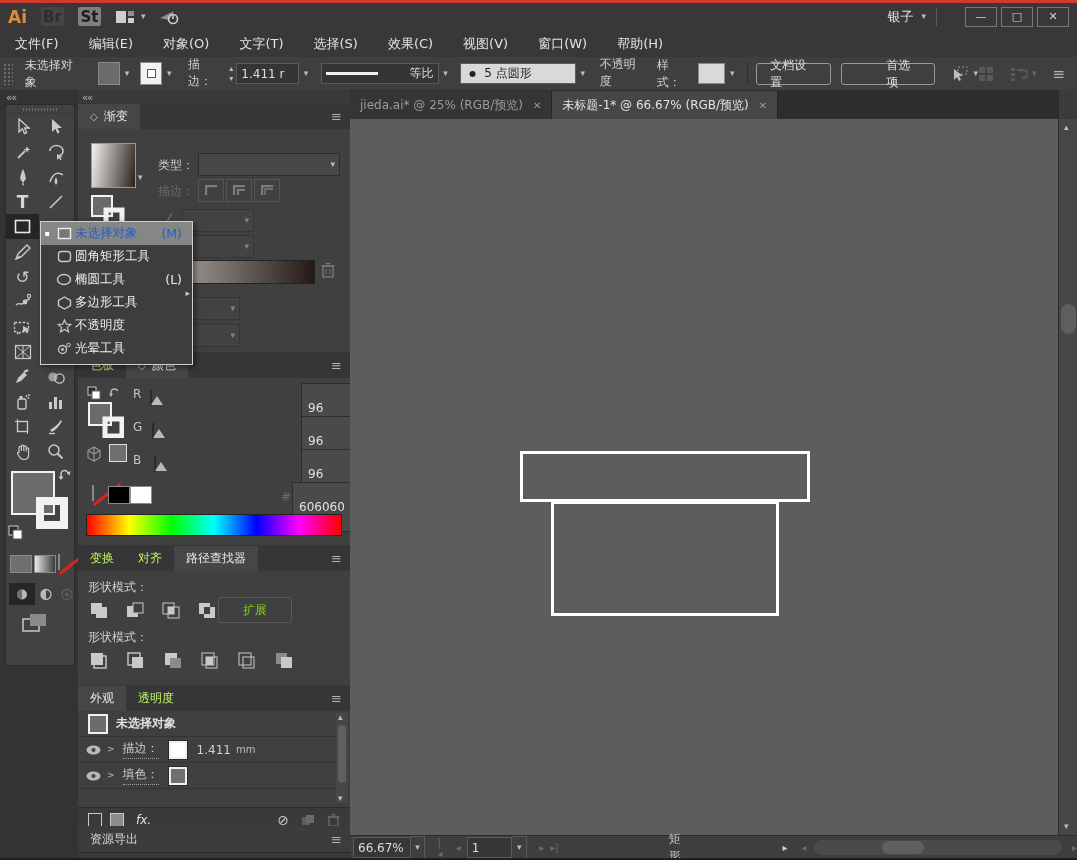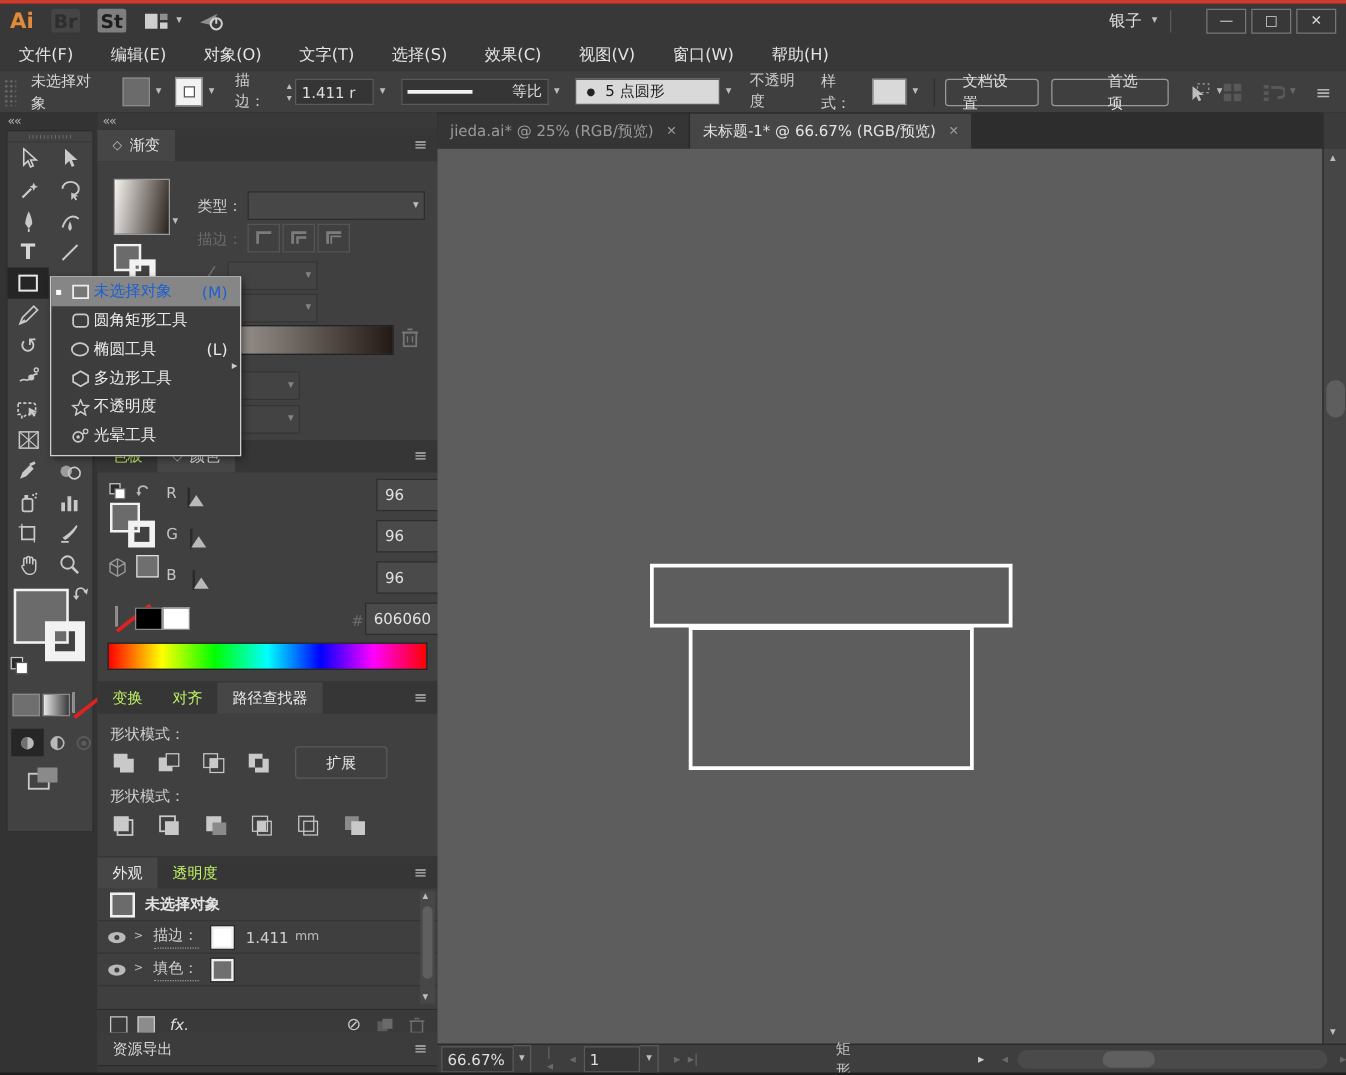--- a/index.html
+++ b/index.html
@@ -39,21 +39,21 @@
   .toolrow{display:flex;height:25px;}
   .toolcell{width:33px;height:25px;display:flex;align-items:center;justify-content:center;}
   .toolcell.sel{background:#252525;}
   .paneldock{left:78px;top:90px;width:272px;height:768px;background:#393939;}
   .panel{position:absolute;left:0;width:272px;background:#404040;border-bottom:1px solid #2b2b2b;}
   .ptabbar{height:26px;background:#363636;display:flex;align-items:flex-end;}
   .ptab{height:25px;display:flex;align-items:center;padding:0 12px;color:#bef264;}
   .ptab.on{background:#464646;color:#e8e8e8;}
   .pburger{margin-left:auto;margin-right:8px;color:#b5b5b5;font-size:13px;align-self:center;}
   .ddbox{background:#474747;border:1px solid #2d2d2d;height:21px;display:flex;align-items:center;justify-content:flex-end;padding:0 4px;}
-  .valbox{background:#4a4a4a;border:1px solid #2d2d2d;width:42px;height:24px;display:flex;align-items:center;padding:0 6px;color:#e0e0e0;}
+  .valbox{background:#4a4a4a;border:1px solid #2d2d2d;width:42px;height:24px;display:flex;align-items:center;padding:12px 6px;color:#e0e0e0;}
   .slider{position:relative;width:128px;height:4px;border:1px solid #2a2a2a;}
   .handle{position:absolute;top:5px;width:0;height:0;border-left:6px solid transparent;border-right:6px solid transparent;border-bottom:9px solid #b9b9b9;}
   .chip{width:22px;height:18px;border:1px solid #8a8a8a;box-sizing:border-box;}
   .none-diag{position:relative;background:#fff;overflow:hidden;}
   .none-diag::after{content:"";position:absolute;left:-3px;top:7px;width:34px;height:3px;background:#d22;transform:rotate(-38deg);}
   .pfbtn{width:26px;height:22px;display:flex;align-items:center;justify-content:center;}
   
   .tabbar{left:350px;top:90px;width:708px;height:29px;background:#2d2d2d;display:flex;align-items:flex-end;}
   .doctab{height:28px;display:flex;align-items:center;padding:0 10px;color:#9a9a9a;background:#353535;border-right:1px solid #272727;}
   .doctab.on{background:#464646;color:#e2e2e2;}
@@ -560,21 +560,21 @@
               <rect x="6" y="5" width="6" height="7" fill="#c9c9c9"></rect>
             </svg>
           </span>
         <span class="abs pfbtn" style="left:116px;top:28px;">
             <svg width="19" height="17">
               <rect x="1" y="1" width="11" height="11" fill="#c9c9c9"></rect>
               <rect x="6" y="5" width="11" height="11" fill="#c9c9c9"></rect>
               <rect x="6" y="5" width="6" height="7" fill="#404040"></rect>
             </svg>
           </span>
-        <span class="abs" style="left:158px;top:26px;width:72px;height:24px;border:1px solid #5a5a5a;border-radius:3px;display:flex;align-items:center;justify-content:center;color:#e5e5e5;">扩展</span>
+        <span class="abs" style="left:140px;top:26px;width:72px;height:24px;border:1px solid #5a5a5a;border-radius:3px;display:flex;align-items:center;justify-content:center;color:#84cc16;">扩展</span>
         <span class="abs" style="left:10px;top:58px;color:#cfcfcf;">形状模式：</span>
         <span class="abs pfbtn" style="left:8px;top:78px;">
             <svg width="19" height="17">
               <rect x="1" y="1" width="12" height="12" fill="#c9c9c9"></rect>
               <rect x="4" y="4" width="12" height="12" fill="none" stroke="#c9c9c9" stroke-width="1.4"></rect>
             </svg>
           </span>
         <span class="abs pfbtn" style="left:45px;top:78px;">
             <svg width="19" height="17">
               <rect x="1" y="1" width="12" height="12" fill="none" stroke="#c9c9c9" stroke-width="1.4"></rect>

